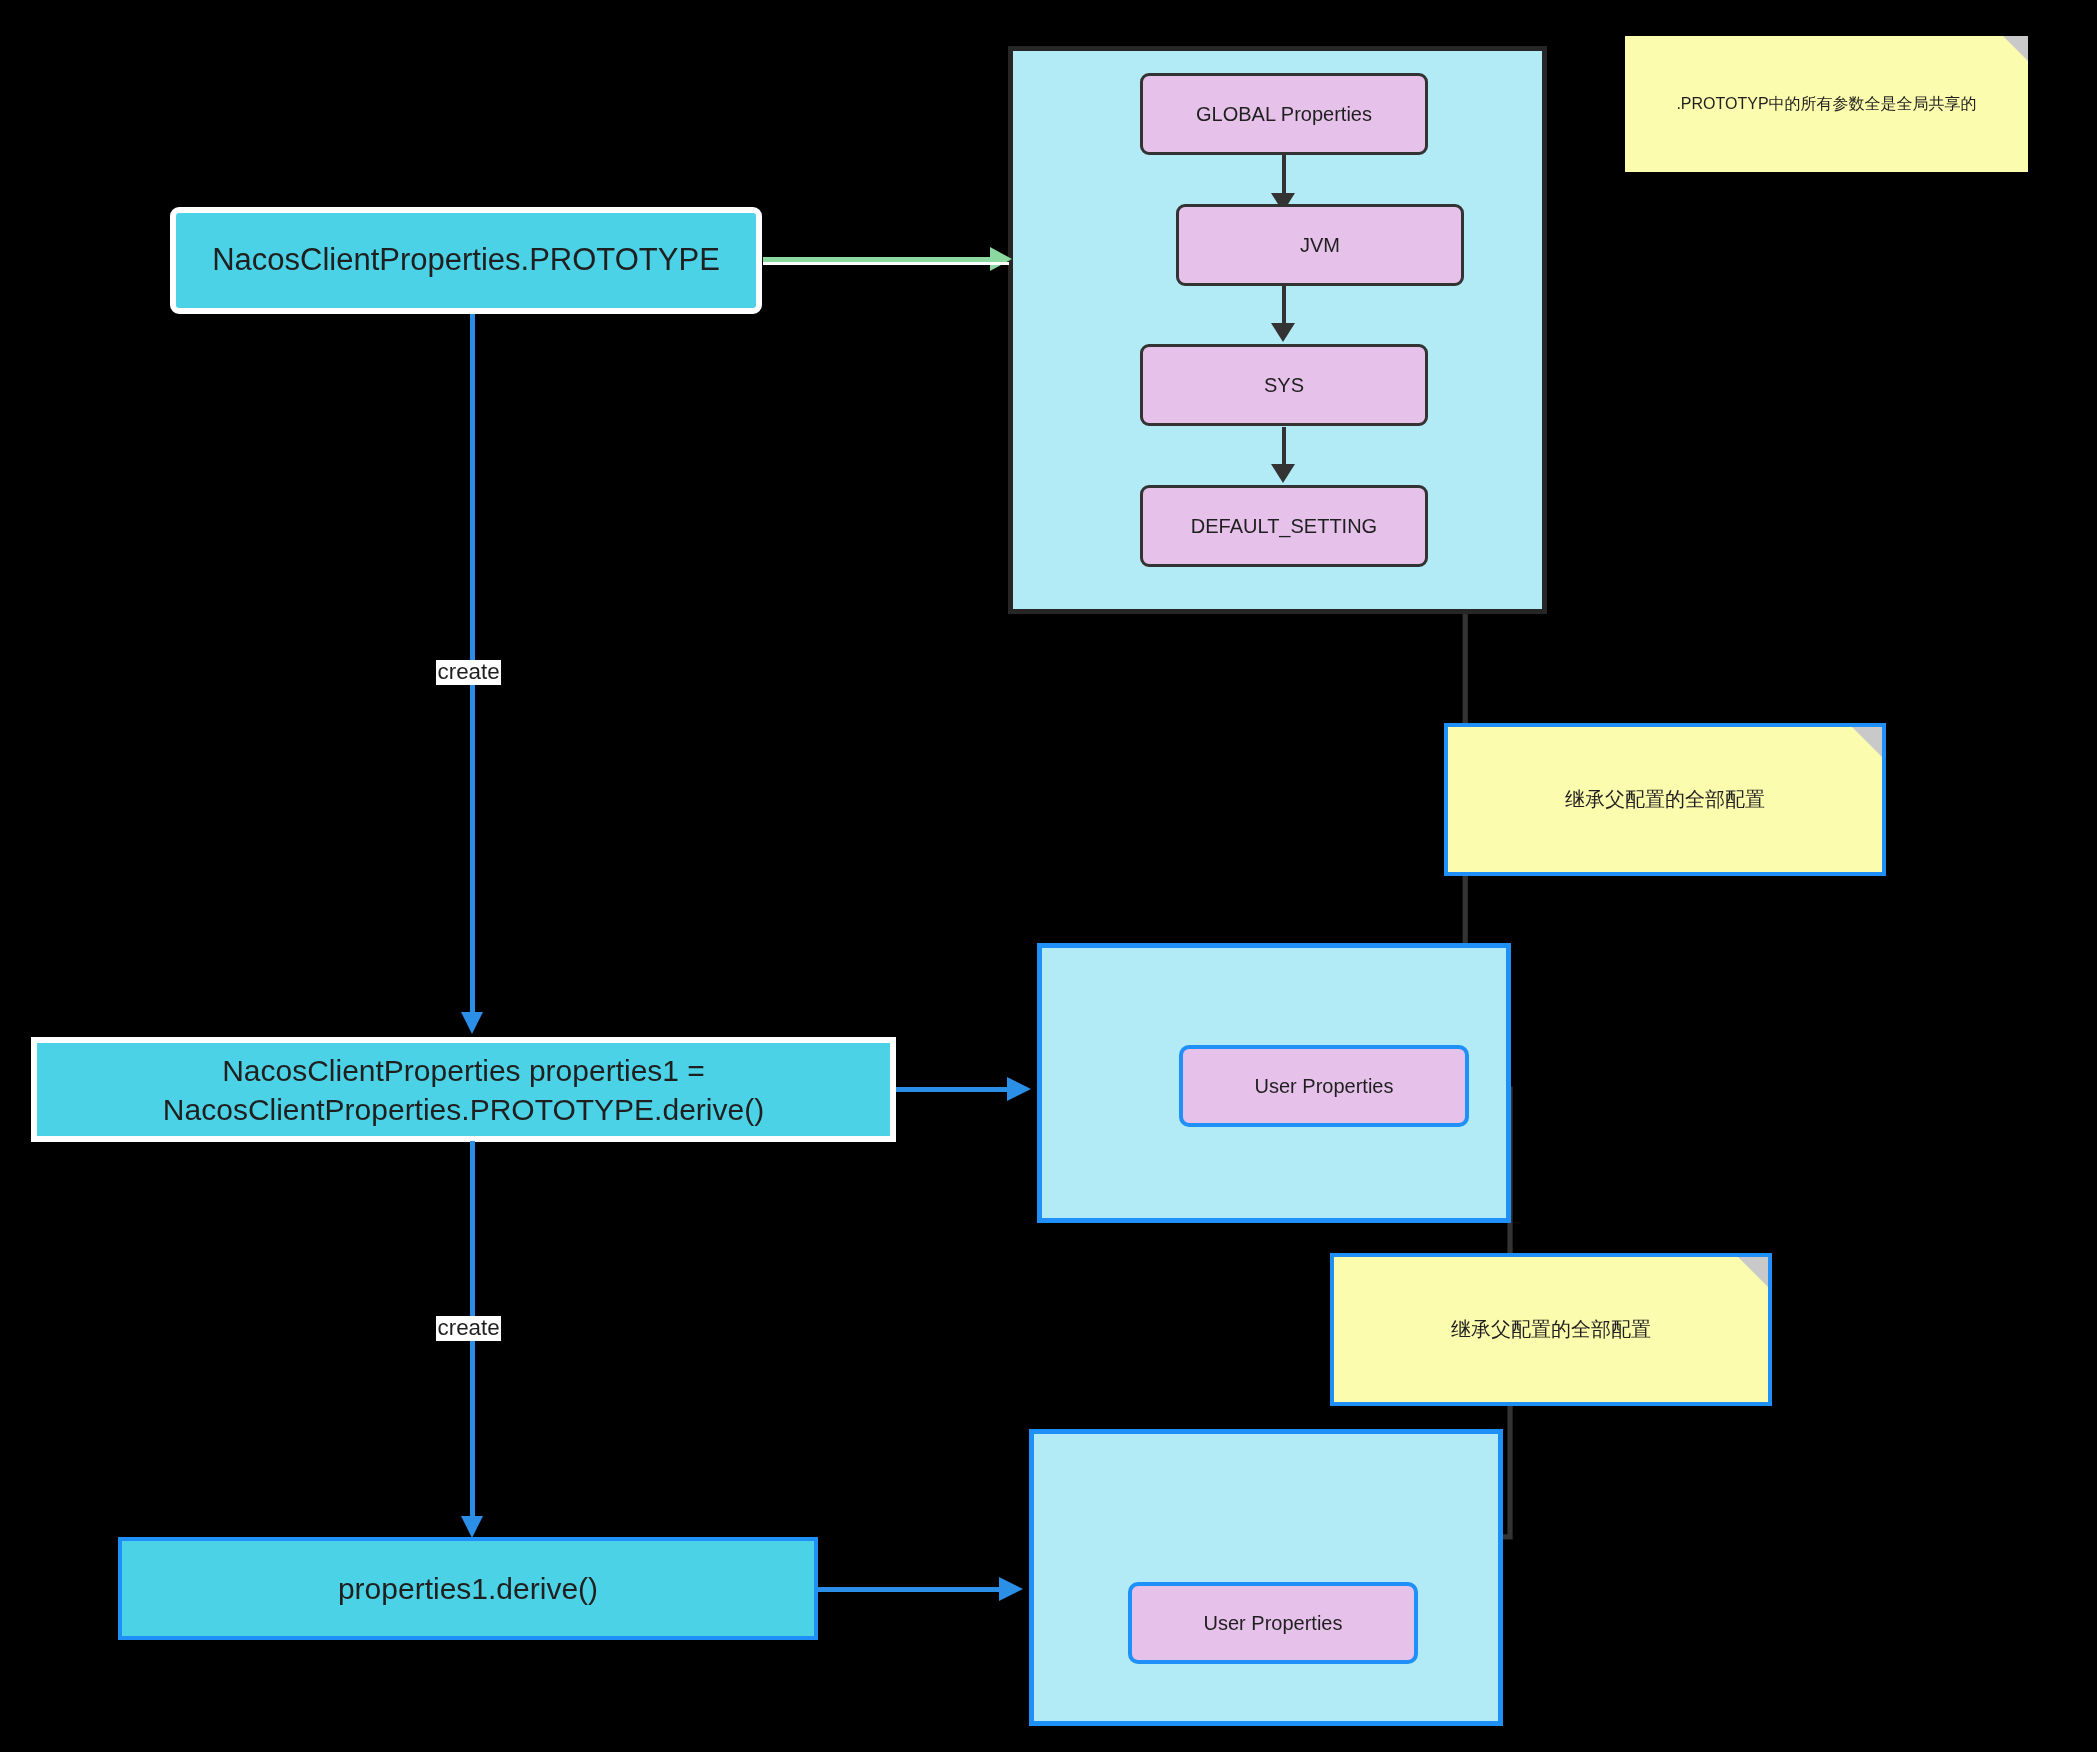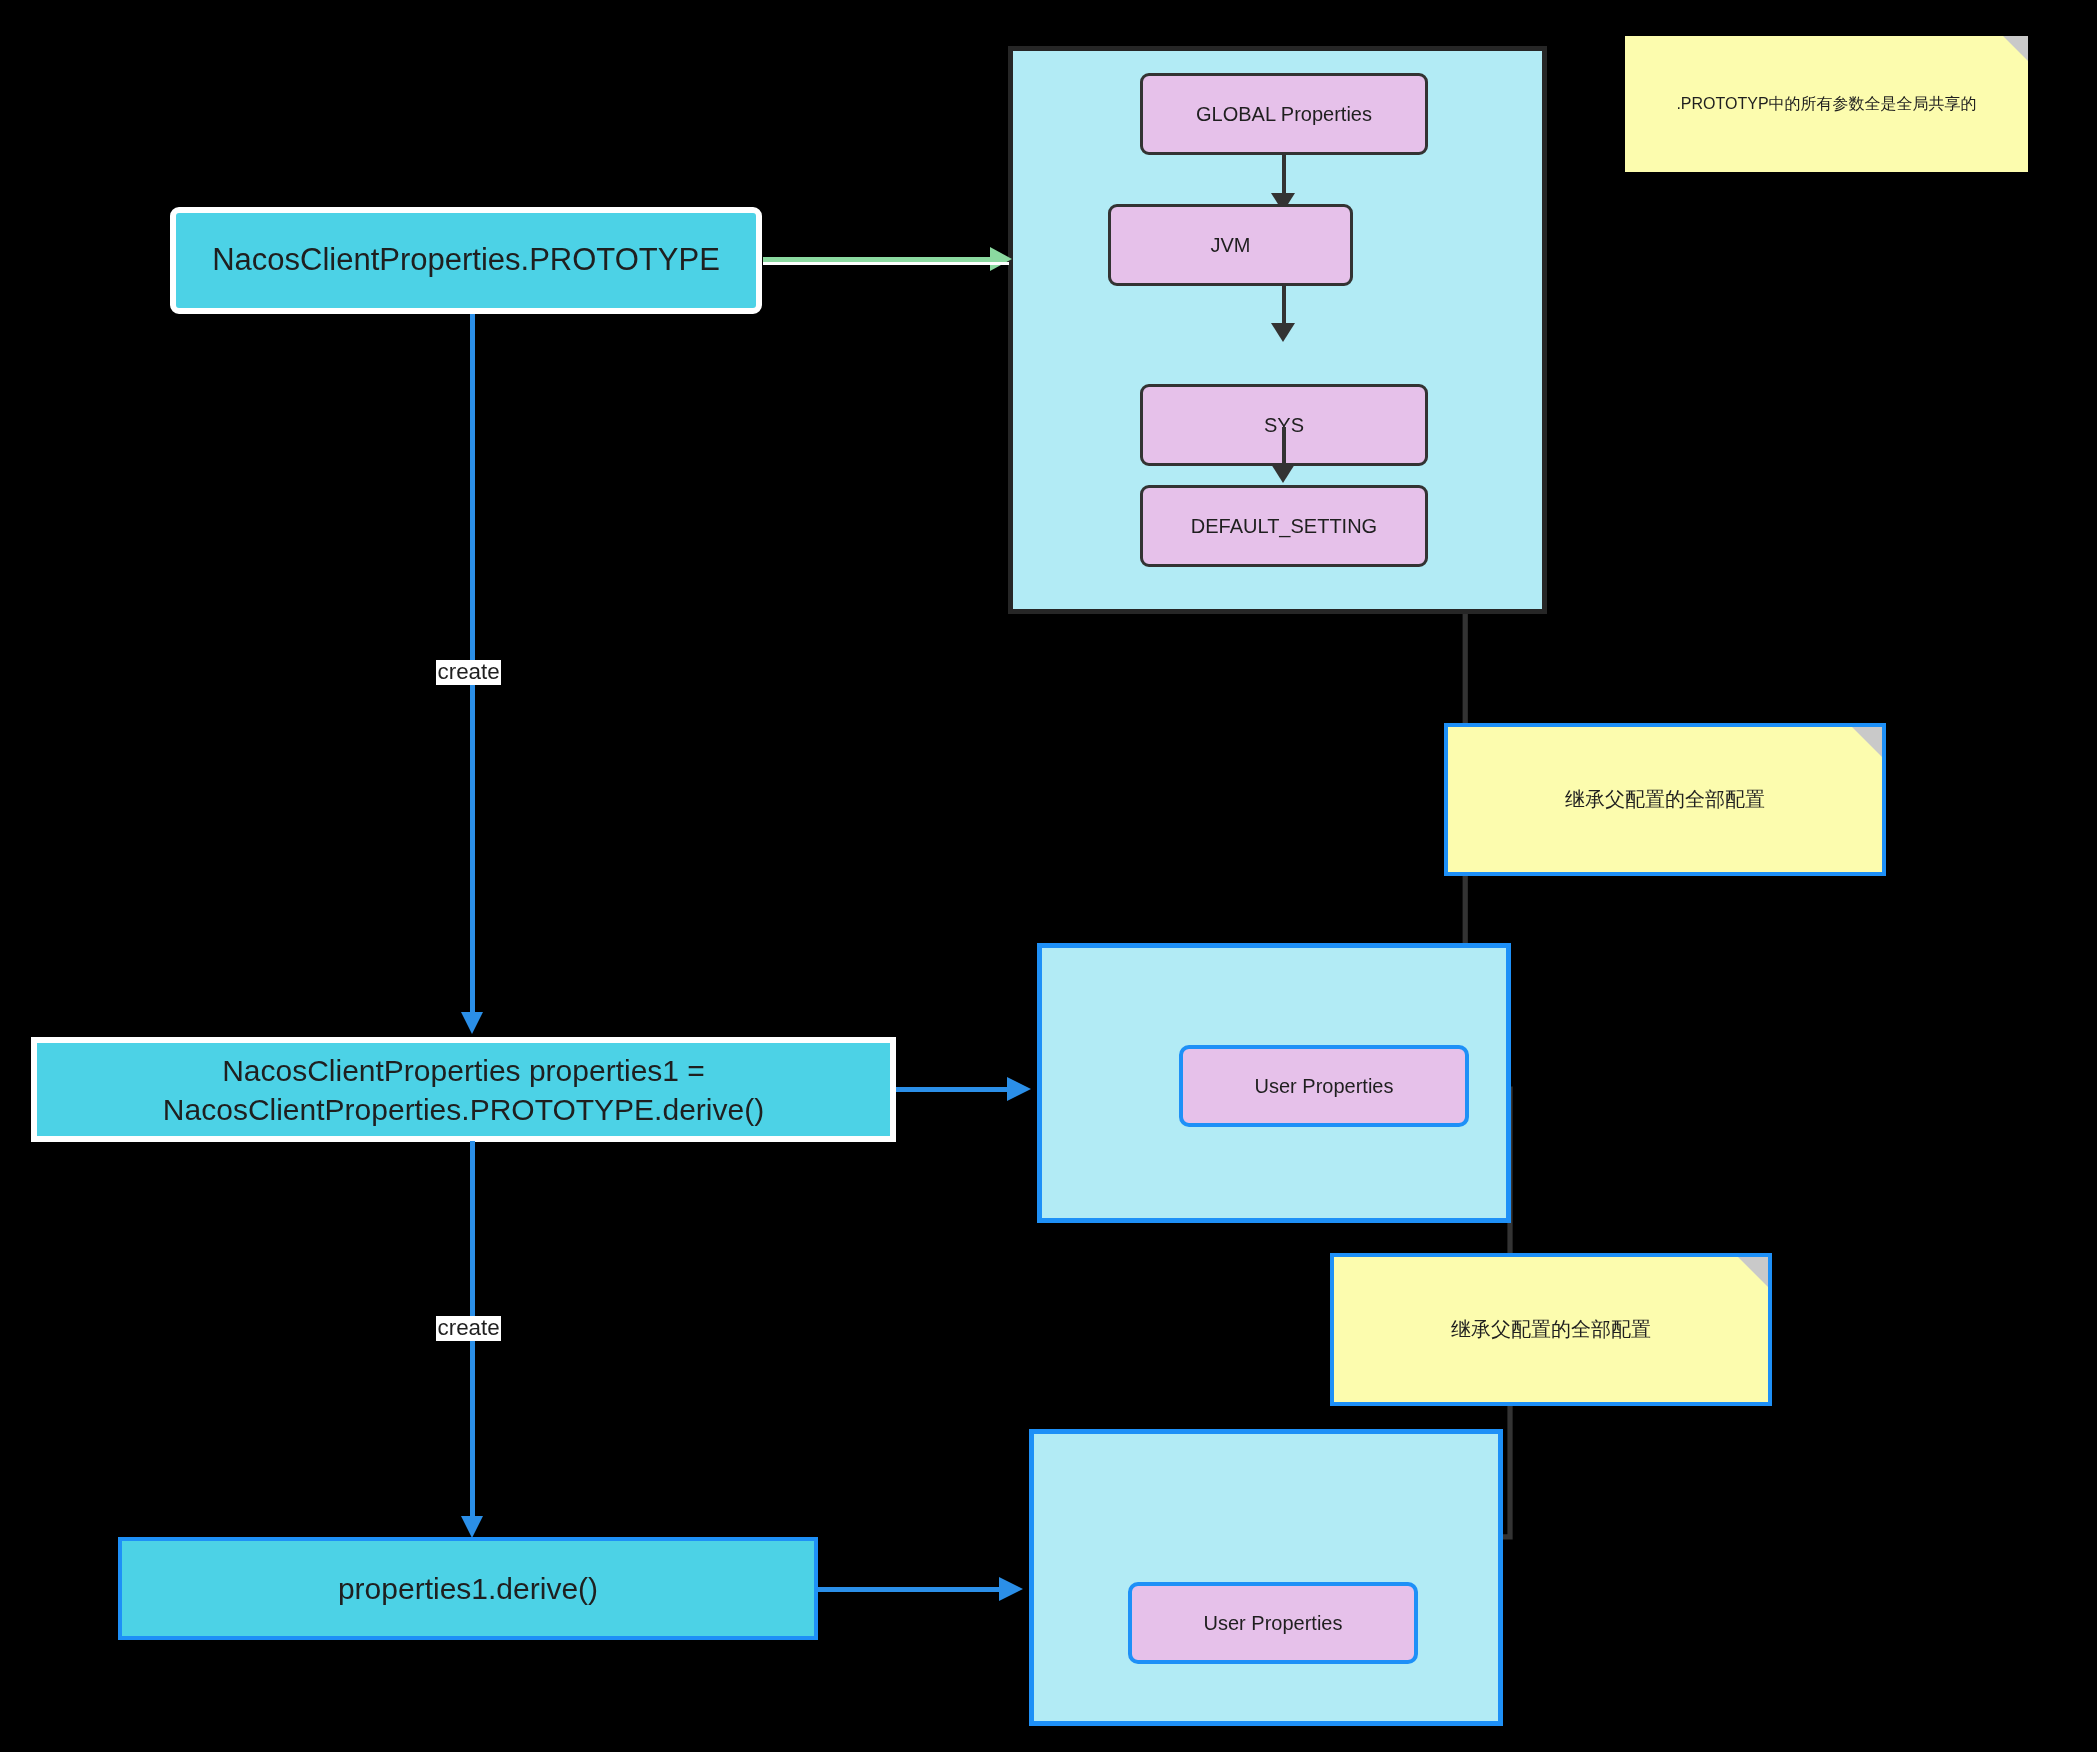--- a/index.html
+++ b/index.html
@@ -140,28 +140,28 @@
   <div class="abs group dark-border" style="left:1008px; top:46px; width:539px; height:568px;">
   </div>
 
   <div class="abs pink dark" style="left:1140px; top:73px; width:288px; height:82px; font-size:20px;">
     <span>GLOBAL Properties</span>
   </div>
 
   <div class="abs" style="left:1282px; top:155px; width:3.7px; height:43px; background:#333333;"></div>
   <div class="arrow-down-dark" style="left:1271px; top:193px;"></div>
 
-  <div class="abs pink dark" style="left:1108px; top:204px; width:245px; height:82px; font-size:20px;">
+  <div class="abs pink dark" style="left:1176px; top:204px; width:288px; height:82px; font-size:20px;">
     <span>JVM</span>
   </div>
 
   <div class="abs" style="left:1282px; top:286px; width:3.7px; height:43px; background:#333333;"></div>
   <div class="arrow-down-dark" style="left:1271px; top:323px;"></div>
 
-  <div class="abs pink dark" style="left:1140px; top:344px; width:288px; height:82px; font-size:20px;margin-top:40px;">
+  <div class="abs pink dark" style="left:1140px; top:344px; width:288px; height:82px; font-size:20px;">
     <span>SYS</span>
   </div>
 
   <div class="abs" style="left:1282px; top:427px; width:3.7px; height:43px; background:#333333;"></div>
   <div class="arrow-down-dark" style="left:1271px; top:464px;"></div>
 
   <div class="abs pink dark" style="left:1140px; top:485px; width:288px; height:82px; font-size:20px;">
     <span>DEFAULT_SETTING</span>
   </div>
 

